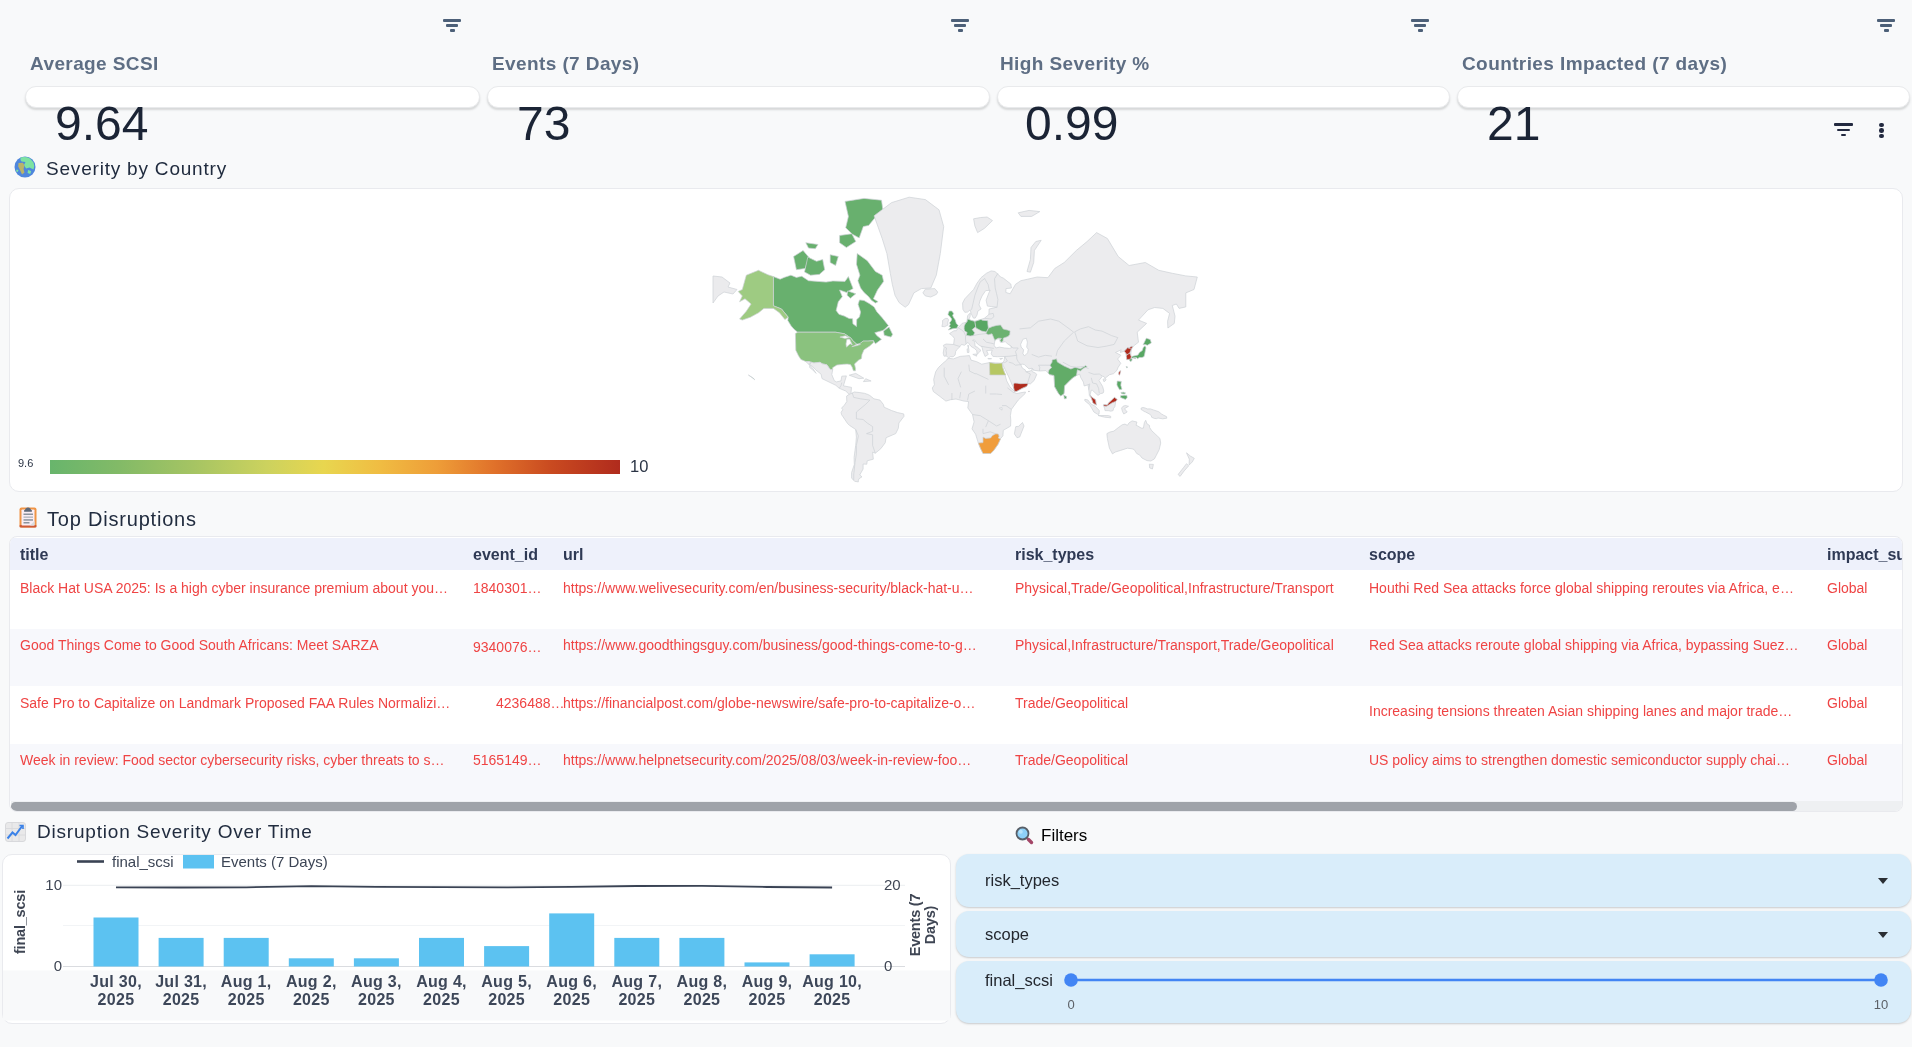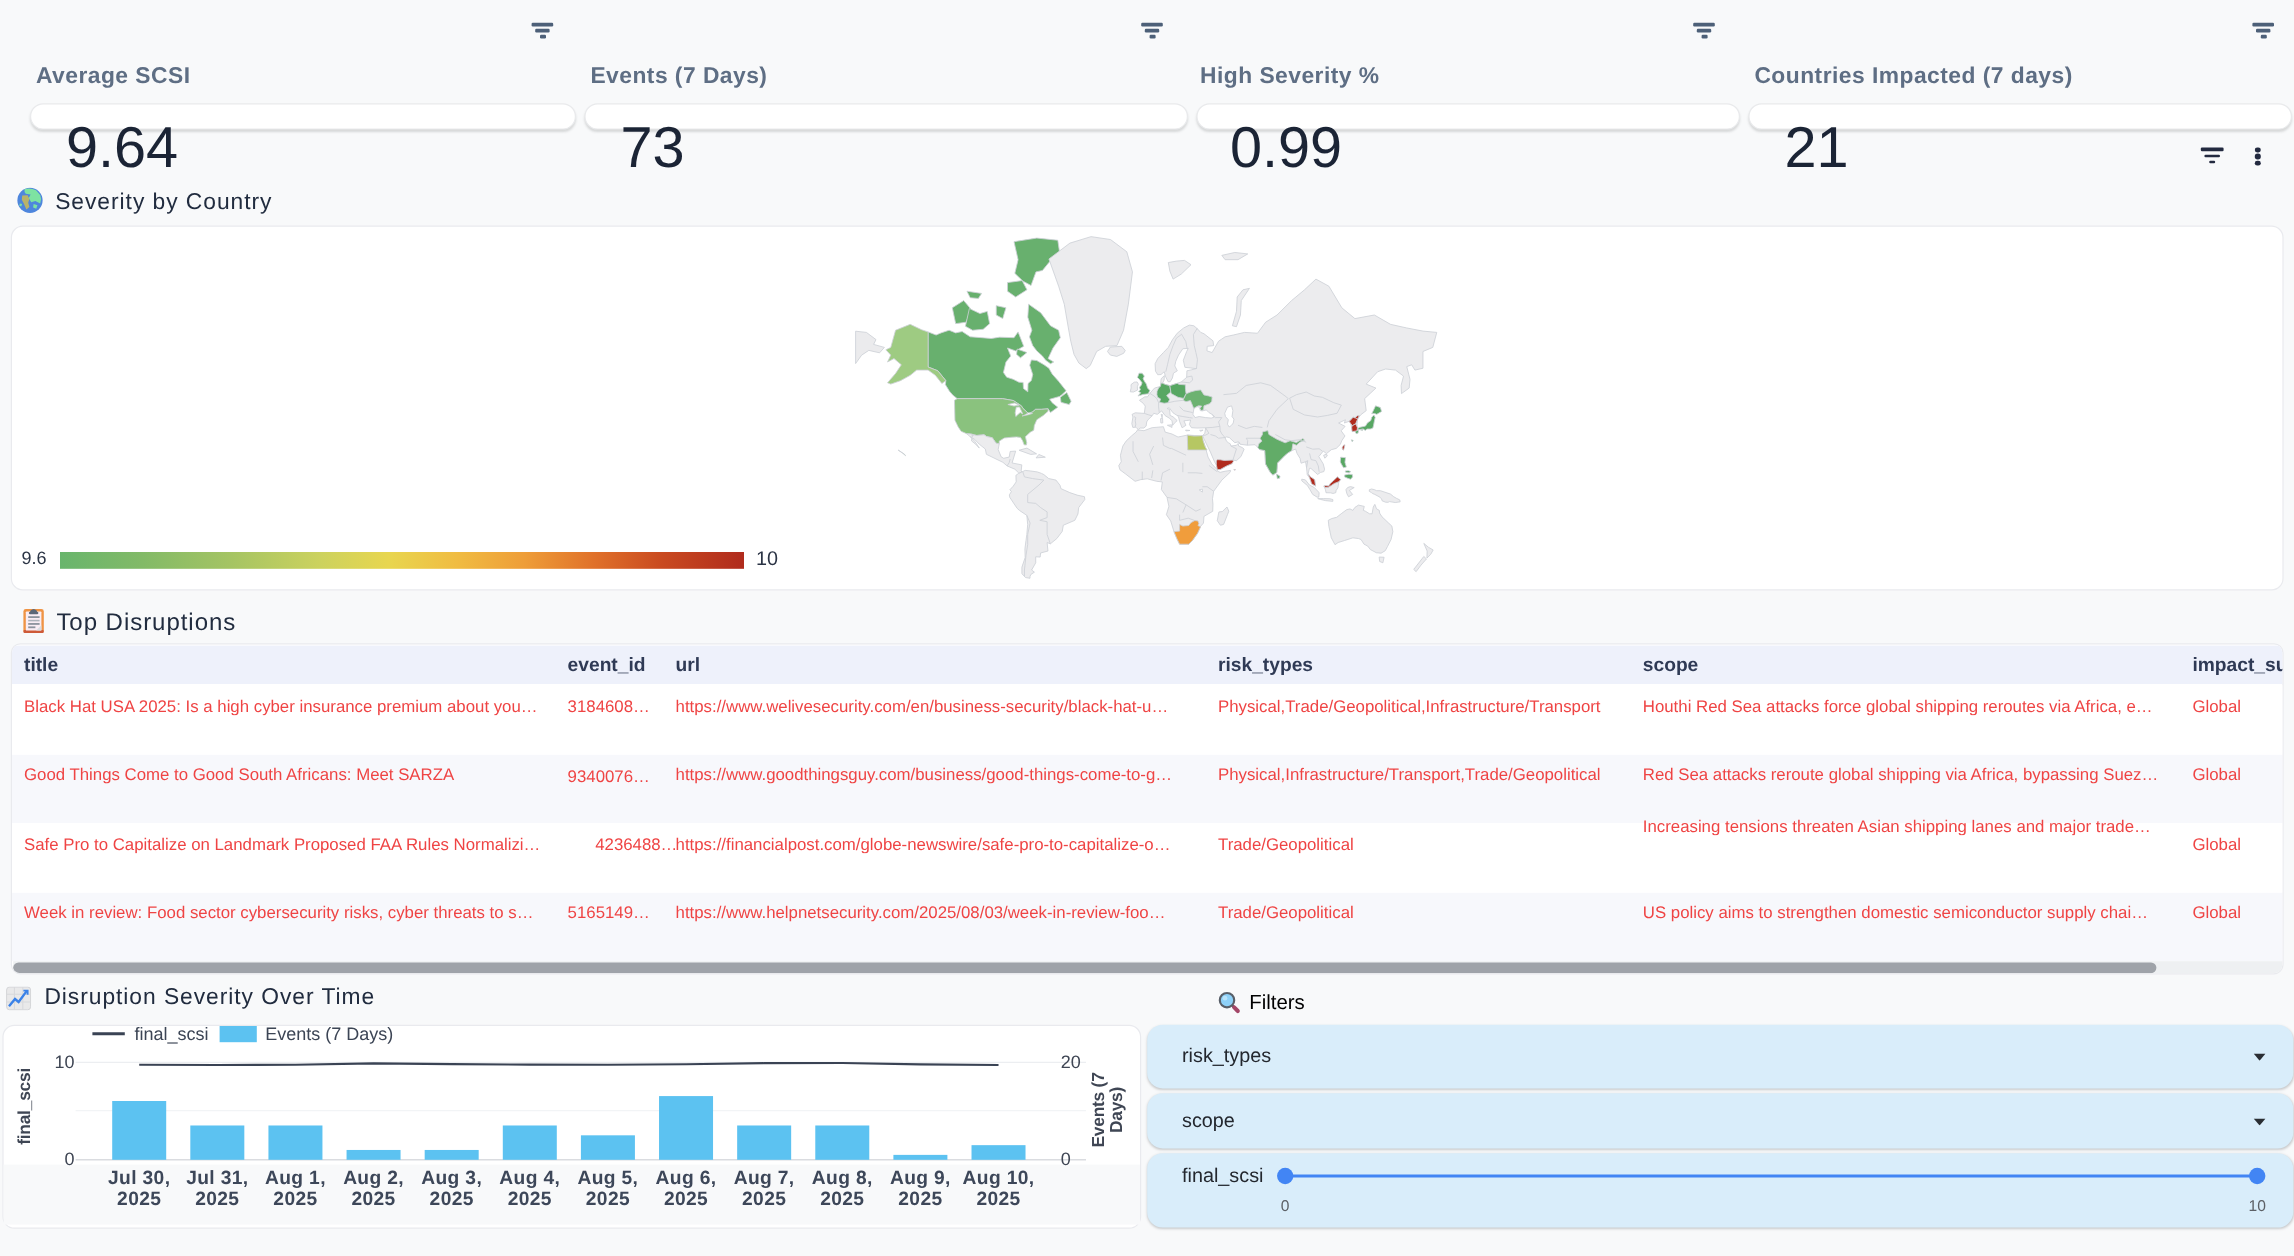--- a/index.html
+++ b/index.html
@@ -165,21 +165,21 @@
 <path d="M951.9 400.0L951.9 393.0" fill="none" stroke="#cdd1d6" stroke-width="0.7"></path>
 <path d="M959.7 398.3L960.7 392.0" fill="none" stroke="#cdd1d6" stroke-width="0.7"></path>
 <path d="M1033.5 370.2L1032.1 368.2" fill="none" stroke="#cdd1d6" stroke-width="0.7"></path>
 <path d="M869.9 400.1L865.8 404.2L856.4 412.0L856.4 418.8L863.1 419.5L867.2 423.0L872.6 426.6L872.6 431.3L866.5 433.6" fill="none" stroke="#cdd1d6" stroke-width="0.7"></path>
 <path d="M855.7 429.5L858.4 435.9L856.4 445.4L856.4 453.9L855.0 462.8L853.7 475.0L853.7 480.0" fill="none" stroke="#cdd1d6" stroke-width="0.7"></path>
 <path d="M866.5 433.6L872.6 434.8L872.6 445.4L875.3 453.2" fill="none" stroke="#cdd1d6" stroke-width="0.7"></path>
 <path d="M852.3 393.0L853.7 397.4L860.4 398.8L869.9 400.1" fill="none" stroke="#cdd1d6" stroke-width="0.7"></path>
 <path d="M839.3 388.3L841.0 385.5L841.8 382.5" fill="none" stroke="#cdd1d6" stroke-width="0.7"></path>
 <path d="M1131.4 349.1L1127.6 347.5L1124.3 351.1" fill="none" stroke="#cdd1d6" stroke-width="0.7"></path>
 </svg>
-<div class="abs" style="left:18px;top:457px;font-size:15px;color:#2b3445">9.6</div>
+<div class="abs" style="left:18px;top:457px;font-size:11px;color:#2b3445">9.6</div>
 <div class="abs" style="left:50px;top:460px;width:570px;height:13.5px;background:linear-gradient(90deg,#68b56c 0%,#82ba67 12%,#a5c463 25%,#ccd25e 38%,#e8d64f 48%,#f0bc42 58%,#ee9d38 68%,#e0712a 78%,#c94a20 88%,#b02b1d 100%)"></div>
 <div class="abs" style="left:630px;top:457px;font-size:16.5px;color:#2b3445">10</div>
 <svg class="abs" style="left:19px;top:506px" width="18" height="22" viewBox="0 0 18 22">
     <rect x="0.5" y="1.5" width="17" height="20" rx="2" fill="#ef9445"></rect>
     <rect x="0.5" y="19" width="17" height="2.5" rx="1" fill="#ce5a38"></rect>
     <rect x="2.5" y="3.5" width="13" height="16" rx="0.8" fill="#f9edf4"></rect>
     <path d="M11 19.5 L15.5 19.5 L15.5 15 Z" fill="#d9dde2"></path>
     <path d="M6.5 2.8 Q9 0.2 11.5 2.8 L12.5 4.8 L5.5 4.8 Z" fill="#5c6878"></path>
     <rect x="5" y="4" width="8" height="1.8" rx="0.9" fill="#5c6878"></rect>
     <rect x="4.5" y="7.5" width="9.5" height="1.5" fill="#8c939d"></rect>
@@ -191,38 +191,38 @@
 <div class="card" style="left:9px;top:536px;width:1894px;height:276px;border-radius:8px;overflow:hidden">
     <div class="abs" style="left:0;top:1px;width:1893px;height:32px;background:#eef1fb"></div>
     <div class="hcell" style="left:10px;top:9px">title</div>
     <div class="hcell" style="left:463px;top:9px">event_id</div>
     <div class="hcell" style="left:553px;top:9px">url</div>
     <div class="hcell" style="left:1005px;top:9px">risk_types</div>
     <div class="hcell" style="left:1359px;top:9px">scope</div>
     <div class="hcell" style="left:1817px;top:9px">impact_summary</div>
     <div class="abs" style="left:0;top:34.0px;width:1893px;height:57.5px;background:#ffffff"></div>
     <div class="cell" style="left:10px;top:42.5px;width:440px">Black Hat USA 2025: Is a high cyber insurance premium about you…</div>
-    <div class="cell" style="left:463px;top:42.5px;width:85px">3184608…</div>
+    <div class="cell" style="left:463px;top:42.5px;width:85px">1840301…</div>
     <div class="cell" style="left:553px;top:42.5px;width:448px">https://www.welivesecurity.com/en/business-security/black-hat-u…</div>
     <div class="cell" style="left:1005px;top:42.5px;width:350px">Physical,Trade/Geopolitical,Infrastructure/Transport</div>
     <div class="cell" style="left:1359px;top:42.5px;width:440px">Houthi Red Sea attacks force global shipping reroutes via Africa, e…</div>
     <div class="cell" style="left:1817px;top:42.5px;width:85px">Global</div>
     <div class="abs" style="left:0;top:91.5px;width:1893px;height:57.5px;background:#f7f8fc"></div>
     <div class="cell" style="left:10px;top:100.0px;width:440px">Good Things Come to Good South Africans: Meet SARZA</div>
     <div class="cell" style="left:463px;top:102px;width:85px">9340076…</div>
     <div class="cell" style="left:553px;top:100.0px;width:448px">https://www.goodthingsguy.com/business/good-things-come-to-g…</div>
     <div class="cell" style="left:1005px;top:100.0px;width:350px">Physical,Infrastructure/Transport,Trade/Geopolitical</div>
     <div class="cell" style="left:1359px;top:100.0px;width:440px">Red Sea attacks reroute global shipping via Africa, bypassing Suez…</div>
     <div class="cell" style="left:1817px;top:100.0px;width:85px">Global</div>
     <div class="abs" style="left:0;top:149.0px;width:1893px;height:57.5px;background:#ffffff"></div>
     <div class="cell" style="left:10px;top:157.5px;width:440px">Safe Pro to Capitalize on Landmark Proposed FAA Rules Normalizi…</div>
     <div class="cell" style="left:486px;top:157.5px;width:85px">4236488…</div>
     <div class="cell" style="left:553px;top:157.5px;width:448px">https://financialpost.com/globe-newswire/safe-pro-to-capitalize-o…</div>
     <div class="cell" style="left:1005px;top:157.5px;width:350px">Trade/Geopolitical</div>
-    <div class="cell" style="left:1359px;top:143px;width:440px">Increasing tensions threaten Asian shipping lanes and major trade…</div>
+    <div class="cell" style="left:1359px;top:166px;width:440px">Increasing tensions threaten Asian shipping lanes and major trade…</div>
     <div class="cell" style="left:1817px;top:157.5px;width:85px">Global</div>
     <div class="abs" style="left:0;top:206.5px;width:1893px;height:57.5px;background:#f7f8fc"></div>
     <div class="cell" style="left:10px;top:215.0px;width:440px">Week in review: Food sector cybersecurity risks, cyber threats to s…</div>
     <div class="cell" style="left:463px;top:215.0px;width:85px">5165149…</div>
     <div class="cell" style="left:553px;top:215.0px;width:448px">https://www.helpnetsecurity.com/2025/08/03/week-in-review-foo…</div>
     <div class="cell" style="left:1005px;top:215.0px;width:350px">Trade/Geopolitical</div>
     <div class="cell" style="left:1359px;top:215.0px;width:440px">US policy aims to strengthen domestic semiconductor supply chai…</div>
     <div class="cell" style="left:1817px;top:215.0px;width:85px">Global</div>
     <div class="abs" style="left:1px;top:264px;width:1891px;height:10px;background:#eef0f2"></div>
     <div class="abs" style="left:1px;top:264.5px;width:1786px;height:9px;background:#9fa3a9;border-radius:5px"></div>

